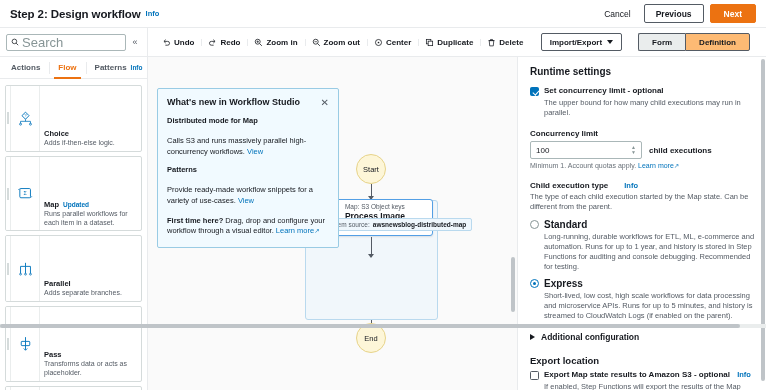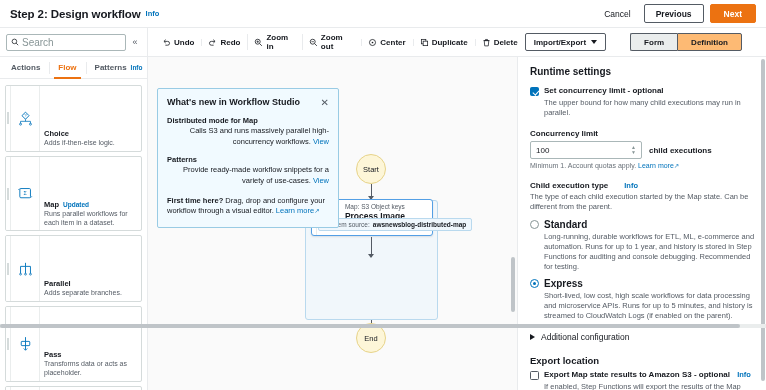--- a/index.html
+++ b/index.html
@@ -40,35 +40,35 @@
     background:#fff; border-bottom:1px solid #e9ebed; display:flex; align-items:center;
   }
   .search-cell {
     width:148px; height:29px; display:flex; align-items:center;
     padding:0 6px; border-right:1px solid #e9ebed; gap:3px;
   }
   .search-box {
     flex:1; height:17px; border:1px solid #aab7b8; border-radius:2px;
     display:flex; align-items:center; padding:0 4px; gap:3px; background:#fff;
   }
-  .search-box .ph { font-size:10px; color:#879596; }
+  .search-box .ph { font-size:13px; color:#879596; }
   .collapse-btn {
     width:12px; height:17px; display:flex; align-items:center; justify-content:center;
     font-size:9px; color:#545b64; cursor:pointer;
   }
   .tools { display:flex; align-items:center; flex:1; padding-left:7px; }
   .tool {
     display:flex; align-items:center; gap:3px; font-size:8px; color:#16191f;
     padding:3px 7px; cursor:pointer; font-weight:bold; position:relative;
   }
   .tool + .tool::before {
     content:""; position:absolute; left:0; top:4px; bottom:4px; width:1px; background:#e9ebed;
   }
   .tool .ic { display:inline-flex; width:9px; height:9px; align-items:center; justify-content:center; }
-  .right-tools { display:flex; align-items:center; gap:16px; padding-right:24px; }
+  .right-tools { display:flex; align-items:center; gap:8px; padding-right:16px; }
   .impexp {
     font-size:8px; font-weight:bold; color:#16191f; border:1px solid #545b64; border-radius:2px;
     padding:3.5px 8px; background:#fff; display:flex; align-items:center; gap:5px; cursor:pointer;
   }
   .seg { display:flex; margin-left:8px; }
   .seg div {
     font-size:8px; font-weight:bold; padding:3.5px 13px; border:1px solid #545b64;
     background:#fdba74; cursor:pointer; color:#16191f;
   }
   .seg .sel { background:#eaeded; }
@@ -125,21 +125,21 @@
   
   .whatsnew {
     position:absolute; left:9px; top:31px; width:182px;
     background:#f1faff; border:1px solid #99cbe4; border-radius:2px;
     padding:8px 9px 10px 9px;
   }
   .wn-head { display:flex; align-items:flex-start; }
   .wn-title { font-size:9px; font-weight:bold; color:#16191f; flex:1; line-height:1.2; }
   .wn-close { font-size:10px; color:#545b64; cursor:pointer; line-height:1; margin-top:1px; }
   .wn-h { font-size:7.5px; font-weight:bold; color:#16191f; margin-top:8px; }
-  .wn-p { font-size:7.5px; color:#16191f; line-height:1.42; margin-top:1px;text-align:right; }
+  .wn-p { font-size:7.5px; color:#16191f; line-height:1.42; margin-top:11px; }
   .lnk { color:#0073bb; cursor:pointer; }
   .wn-foot { font-size:7.5px; color:#16191f; line-height:1.42; margin-top:9px; }
   .wn-foot b { font-weight:bold; }
   .ext { font-size:6.5px; color:#0073bb; }
 
   
   .graph { position:absolute; left:0; top:8px; width:370px; height:333px; }
   .node-circle {
     position:absolute; width:30px; height:30px; border-radius:50%;
     background:#fdf6d8; border:1px solid #e7d389;
@@ -215,21 +215,21 @@
     flex:none; margin-top:1px; cursor:pointer;
   }
   .radio.on { border:1px solid #0073bb; position:relative; }
   .radio.on::after {
     content:""; position:absolute; left:1.7px; top:1.7px; width:3.6px; height:3.6px;
     border-radius:50%; background:#0073bb;
   }
   .radio-label { font-size:10px; font-weight:bold; color:#16191f; }
   .expander { display:flex; align-items:center; gap:6px; margin-top:11px; cursor:pointer; }
   .expander .caret { width:0;height:0;border-top:3.5px solid transparent;border-bottom:3.5px solid transparent;border-left:5px solid #16191f; }
-  .expander .et { font-size:8.5px; font-weight:normal; color:#16191f; }
+  .expander .et { font-size:8.5px; font-weight:bold; color:#16191f; }
 
   
   .vscroll {
     position:absolute; right:1px; width:4px; background:#bfc4c8; border-radius:2px;
   }
   .hscroll-track {
     position:absolute; left:0; bottom:0; height:4px; background:#eaeded;
   }
   .hscroll-thumb { position:absolute; bottom:0; height:4px; background:#bfc4c8; border-radius:2px; }
 </style>

